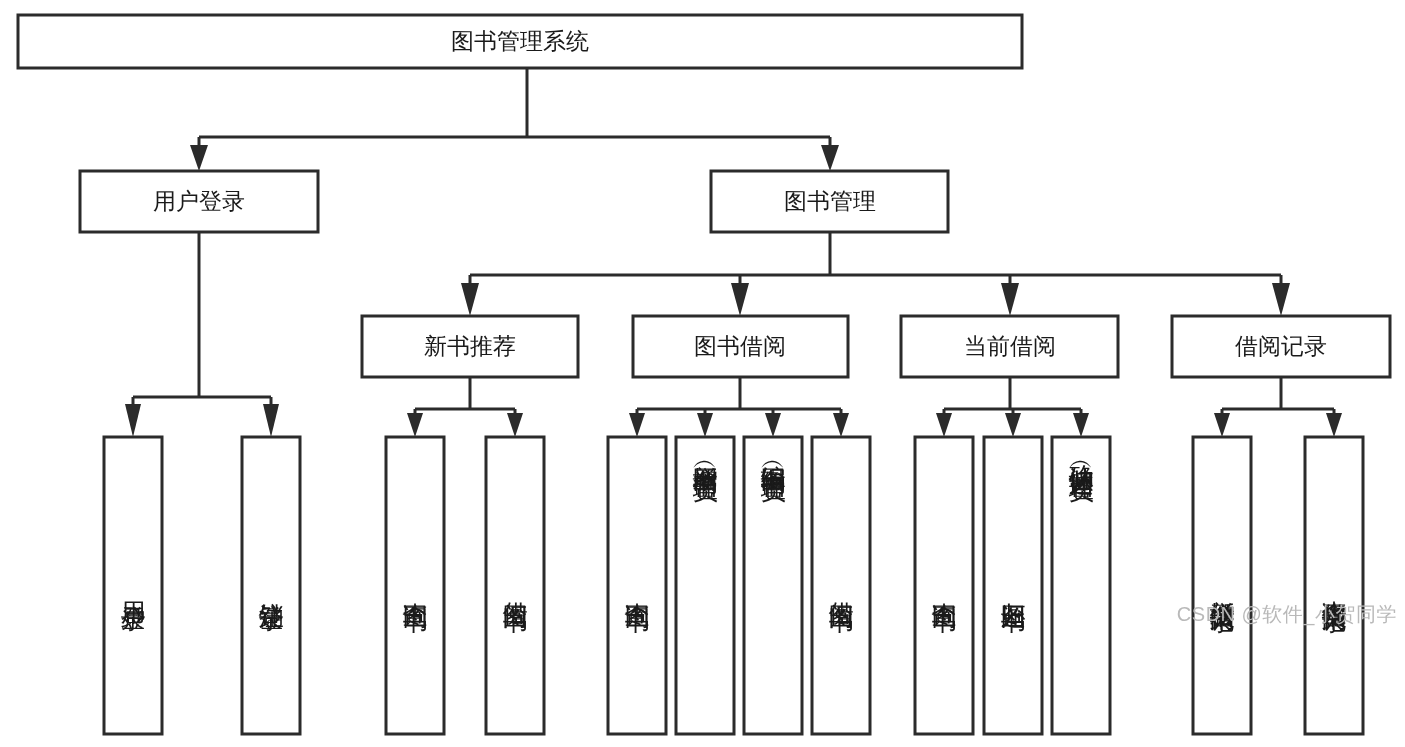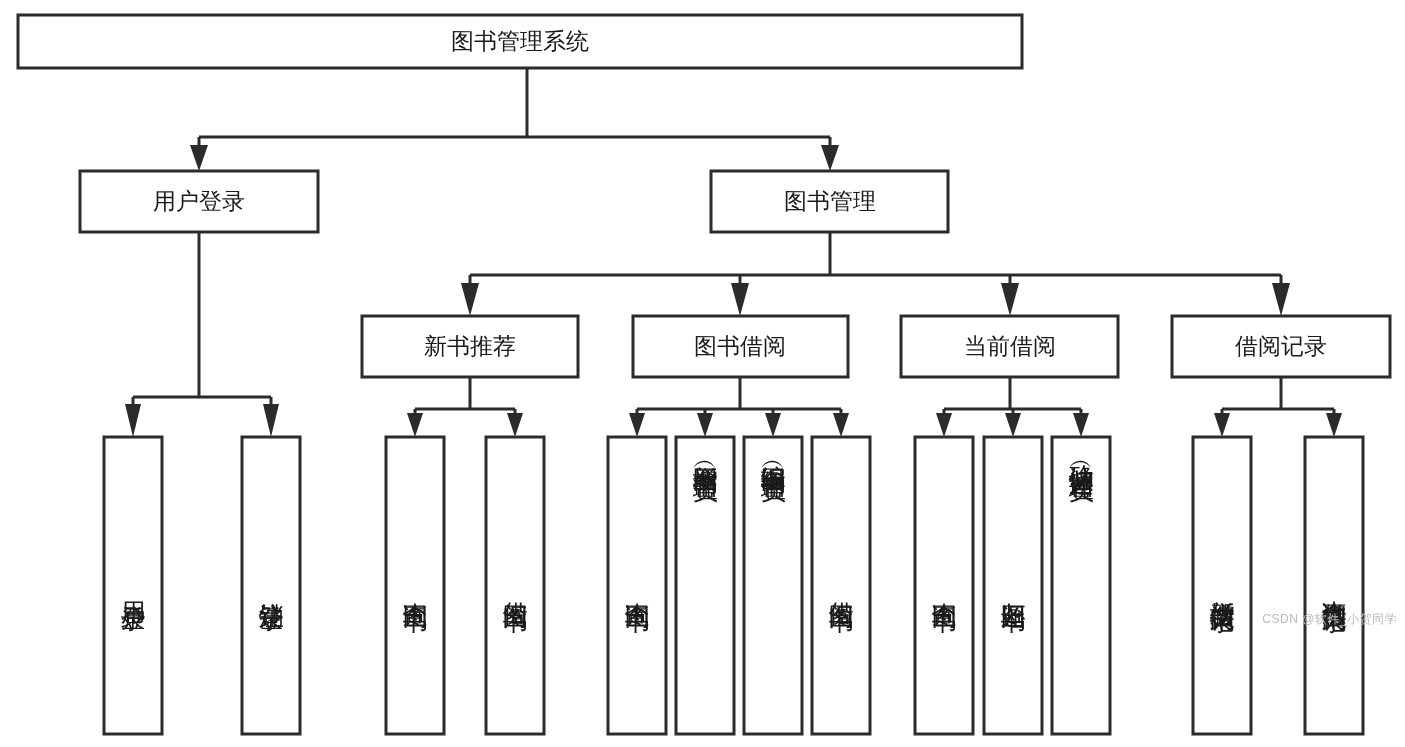--- a/index.html
+++ b/index.html
@@ -68,21 +68,21 @@
     line-height: 1.02;
     letter-spacing: 2px;
     color: #1a1a1a;
     white-space: nowrap;
   }
   .watermark {
     position: absolute;
     right: 8px;
     bottom: 4px;
     font-family: "Liberation Sans", "DejaVu Sans", sans-serif;
-    font-size: 12px;
+    font-size: 20px;
     color: #b9b9b9;
     letter-spacing: 0.5px;
     white-space: nowrap;
   }
 </style>
 </head>
 <body>
 
 <div id="diagram-root">
 

